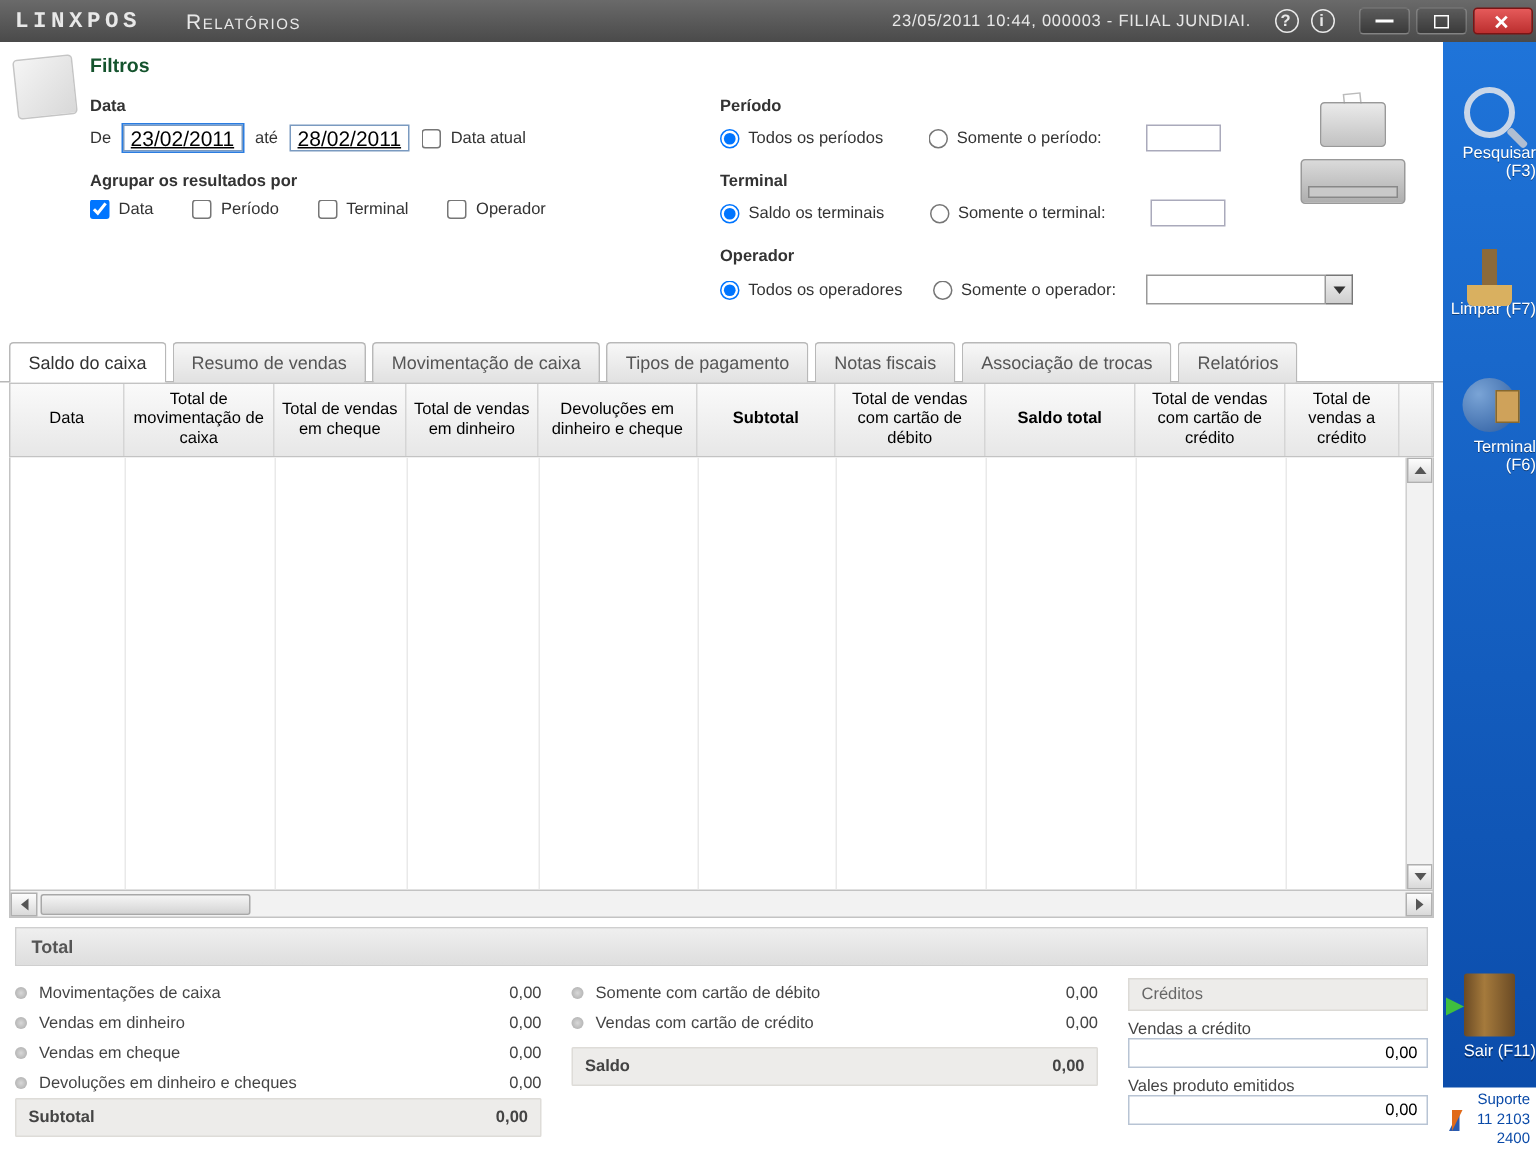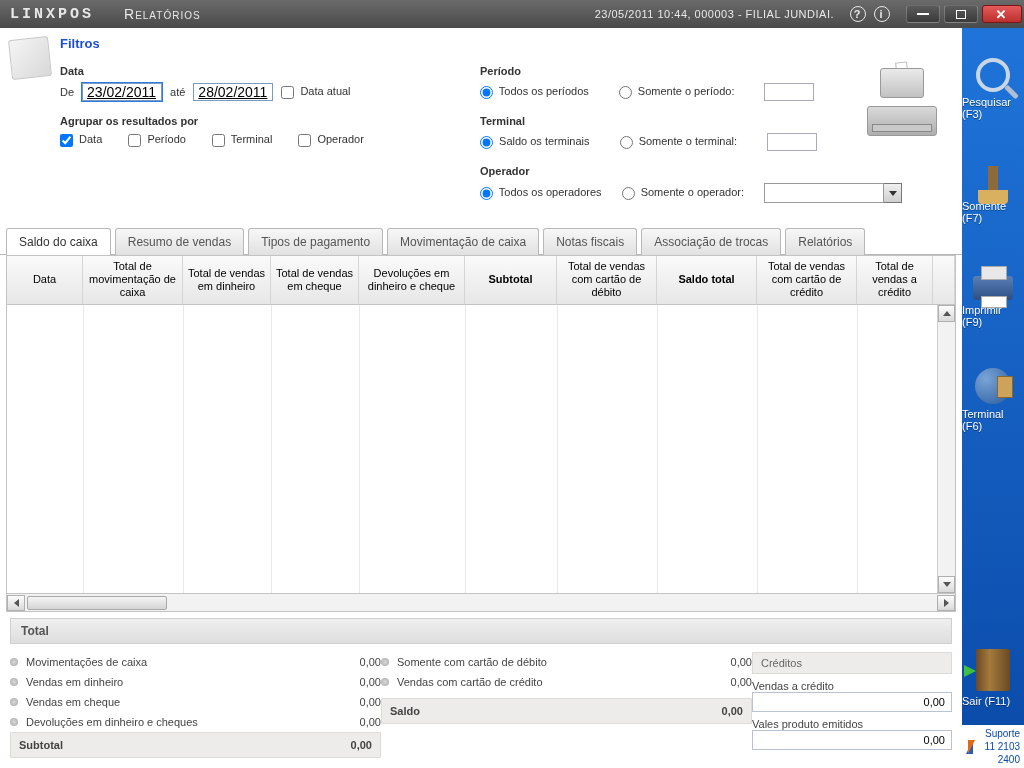--- a/index.html
+++ b/index.html
@@ -30,38 +30,38 @@
   .win-btn .sq  { width: 10px; height: 9px; border: 1.5px solid #fff; }
   .win-btn .x   { color:#fff; font-weight:bold; font-size:13px; }
 
   .body { display: flex; height: 740px; }
   .main { flex: 1; position: relative; background: #fff; display: flex; flex-direction: column; }
   .sidebar {
     width: 94px; background: linear-gradient(#1f74d9,#0a4aa8);
     display: flex; flex-direction: column; align-items: center; color: #fff;
     font-size: 11px; padding-top: 6px;
   }
-  .side-item { width: 100%; text-align: left; padding: 10px 0 18px; cursor: pointer; }
+  .side-item { width: 100%; text-align: right; padding: 10px 0 18px; cursor: pointer; }
   .side-item .glyph { height: 48px; display: flex; align-items: flex-end; justify-content: center; margin-bottom: 4px; }
   .side-item .label { text-shadow: 0 1px 0 rgba(0,0,0,.4); }
   .sidebar .grow { flex: 1; }
   .support { background: #fff; color: #0a4aa8; width: 100%; font-size: 10px; text-align: right; padding: 2px 4px; line-height: 1.3; display:flex; align-items:center; justify-content:flex-end; gap:4px;}
   .support .sup-icon { width:14px; height:14px; position:relative; }
   .support .sup-icon::before{content:"";position:absolute;left:0;top:0;border-style:solid;border-width:0 0 14px 7px;border-color:transparent transparent #2a5bb0 transparent;}
   .support .sup-icon::after{content:"";position:absolute;right:0;top:0;border-style:solid;border-width:14px 7px 0 0;border-color:#e06a1a transparent transparent transparent;}
 
   .filters {
     padding: 8px 14px 10px 10px; display: flex; align-items: flex-start; gap: 10px;
   }
   .filters .page-icon {
     width: 40px; height: 40px;
     background: linear-gradient(135deg,#f5f5f5,#d8d8d8); border:1px solid #c5c5c5;
     border-radius: 3px; transform: rotate(-6deg); margin-top:2px;
   }
-  .filters h3 { font-size: 13px; color:#1d4ed8; font-weight:bold; }
+  .filters h3 { font-size: 13px; color:#14532d; font-weight:bold; }
   .filters-body { flex:1; }
   .filters-row { display:flex; gap: 50px; margin-top: 14px; }
   .filters-col { flex:1; }
   .fgroup { font-size:11px; color:#333; margin-bottom: 14px; }
   .fgroup .flabel { font-weight:bold; margin-bottom:6px; }
   .inline { display:flex; align-items:center; gap:8px; flex-wrap:wrap; }
   .inline label { font-size:11px; }
   input.date {
     width: 80px; height:18px; font-size:14px; padding:1px 4px;
     border:1px solid #7a9ac0;
@@ -103,21 +103,21 @@
   .hscroll .thumb{position:absolute;left:2px;top:1px;width:140px;height:14px;background:linear-gradient(#f5f5f5,#d4d4d4);border:1px solid #a8a8a8;border-radius:2px;}
   .vscroll { position:absolute; right:0; top:0; bottom:0; width:18px; background:#f2f2f2; border-left:1px solid #d0d0d0;}
   .vscroll .varrow{height:17px;background:linear-gradient(#fdfdfd,#d9d9d9);border:1px solid #b0b0b0;display:flex;align-items:center;justify-content:center;}
   .vscroll .tri-u{width:0;height:0;border-left:4px solid transparent;border-right:4px solid transparent;border-bottom:5px solid #555;}
   .vscroll .tri-d{width:0;height:0;border-left:4px solid transparent;border-right:4px solid transparent;border-top:5px solid #555;}
   .vscroll .vgrow{flex:1;}
   .vscroll{display:flex;flex-direction:column;}
 
   .totals { padding: 6px 10px 10px; }
   .totals .thdr { background:linear-gradient(#efefef,#dedede); border:1px solid #cfcfcf; padding:5px 10px; font-size:12px; color:#555; font-weight:bold;}
-  .totals .tgrid { display:grid; grid-template-columns: 1fr 1fr 200px; margin-top:8px; font-size:11px; color:#444;}
+  .totals .tgrid { display:grid; grid-template-columns: 1fr 1fr 200px; gap: 20px; margin-top:8px; font-size:11px; color:#444;}
   .trow { display:flex; align-items:center; padding:4px 0; }
   .trow .bullet{ width:8px;height:8px;background:radial-gradient(#d8d8d8,#a8a8a8); border-radius:50%; margin-right:8px;}
   .trow .lbl{flex:1;}
   .trow .val{width:90px;text-align:right;}
   .trow.em { background:#edecea; border:1px solid #dedcd8; padding:6px 8px; border-radius:1px;justify-content:center;}
   .trow.em .lbl{font-weight:bold;}
   .trow.em .val{font-weight:bold;}
   .cred-box .chdr{background:#edecea;border:1px solid #dcdad6;padding:4px 8px;color:#666;margin-bottom:6px;}
   .cred-box .cline{margin-bottom:6px;}
   .cred-box .cinput{width:100%;height:20px;border:1px solid #b8c4d4;font-size:11px;text-align:right;padding:2px 6px;}
@@ -226,33 +226,33 @@
         <div class="paper"></div>
           <div class="screen"></div>
           <div class="base"></div>
           <div class="drawer"></div>
       </div>
     </div>
 
     <div class="tabs">
       <div class="tab active"><span>Saldo do caixa</span></div>
       <div class="tab"><span>Resumo de vendas</span></div>
+      <div class="tab"><span>Movimentação de caixa</span></div>
       <div class="tab"><span>Tipos de pagamento</span></div>
-      <div class="tab"><span>Movimentação de caixa</span></div>
       <div class="tab"><span>Notas fiscais</span></div>
       <div class="tab"><span>Associação de trocas</span></div>
       <div class="tab"><span>Relatórios</span></div>
     </div>
 
     <div class="grid-wrap">
       <div class="grid-head">
         <div class="gh">Data</div>
         <div class="gh">Total de movimentação de caixa</div>
+        <div class="gh">Total de vendas em cheque</div>
         <div class="gh">Total de vendas em dinheiro</div>
-        <div class="gh">Total de vendas em cheque</div>
         <div class="gh">Devoluções em dinheiro e cheque</div>
         <div class="gh strong">Subtotal</div>
         <div class="gh">Total de vendas com cartão de débito</div>
         <div class="gh strong">Saldo total</div>
         <div class="gh">Total de vendas com cartão de crédito</div>
         <div class="gh">Total de vendas a crédito</div>
         <div class="gh"></div>
       </div>
       <div class="grid-body">
         <div class="vline" style="left:76px"></div>
@@ -352,27 +352,21 @@
     <div class="side-item">
       <div class="glyph">
           <div class="g-search"></div>
         </div>
       <div class="label">Pesquisar (F3)</div>
     </div>
     <div class="side-item">
       <div class="glyph">
           <div class="g-broom"></div>
         </div>
-      <div class="label">Somente (F7)</div>
-    </div>
-    <div class="side-item">
-      <div class="glyph">
-          <div class="g-print"></div>
-        </div>
-      <div class="label">Imprimir (F9)</div>
+      <div class="label">Limpar (F7)</div>
     </div>
     <div class="side-item">
       <div class="glyph">
           <div class="g-export"></div>
         </div>
       <div class="label">Terminal (F6)</div>
     </div>
     <div class="grow"></div>
     <div class="side-item">
       <div class="glyph">

